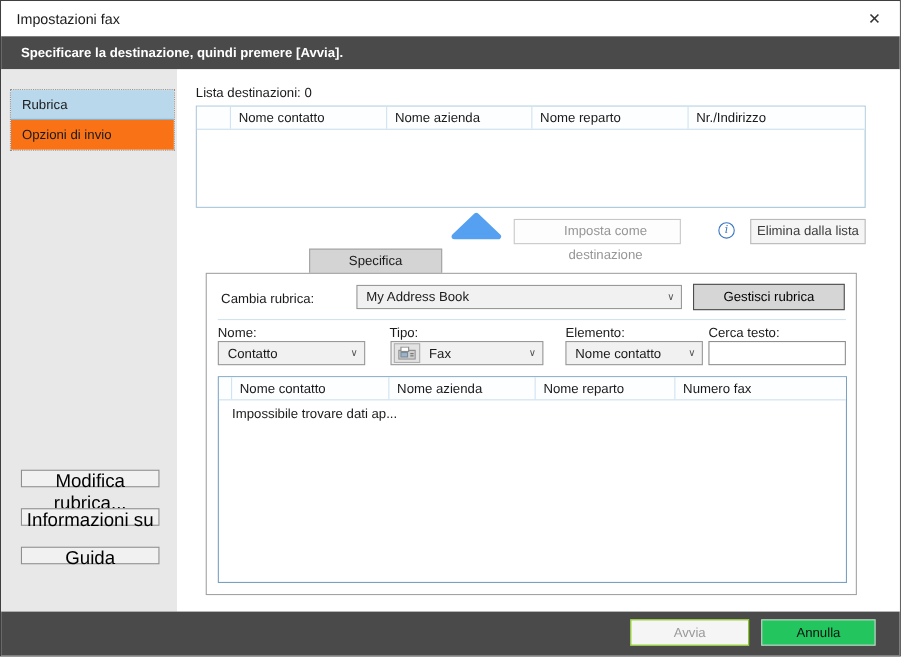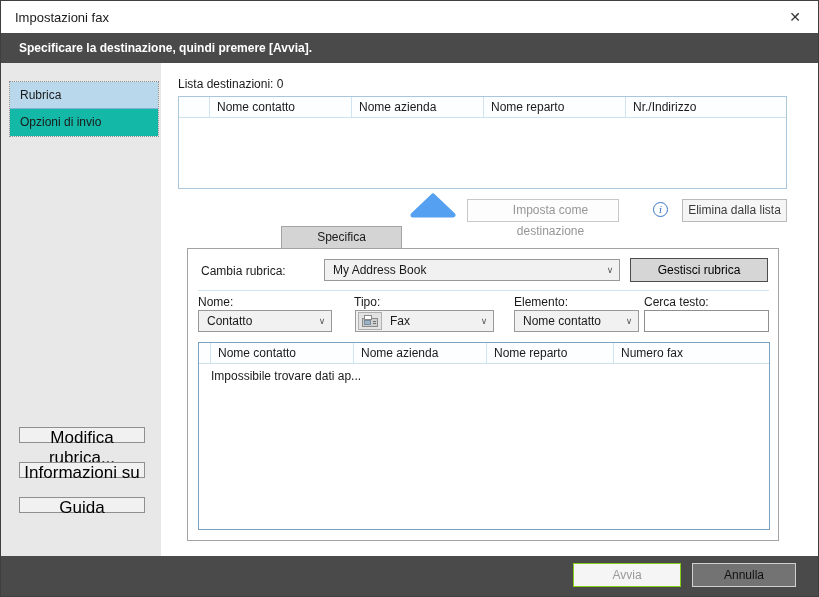--- a/index.html
+++ b/index.html
@@ -16,21 +16,21 @@
                display:flex; align-items:center; justify-content:center;
                font-size:14px; color:#333; cursor:pointer; }
 
   
   .msgbar { position:absolute; left:0; top:32px; width:100%; height:30px; background:#4a4a4a; }
   .msgbar span { position:absolute; left:18px; top:8px; color:#ffffff; font-weight:bold; font-size:12px; }
 
   
   .sidebar { position:absolute; left:0; top:62px; width:160px; height:493px; background:#e8e8e8; }
   .navlist { position:absolute; left:8px; top:18px; width:150px; border:1px dotted #8f8f8f; }
-  .navitem { height:27px; line-height:27px; padding-left:10px; background:#14b8a6; cursor:pointer; }
+  .navitem { height:27px; line-height:27px; padding-left:10px; background:#f97316; cursor:pointer; }
   .navitem.selected { background:#b9d8ec; border-bottom:1px solid #7fb2d6; }
   .side-btn { position:absolute; left:18px; width:126px; height:16px; background:#f1f1f1;
               border:1px solid #8f8f8f; font-size:17px; text-align:center; line-height:20px; cursor:pointer; }
   .side-btn.b1 { top:364px; } .side-btn.b2 { top:399px; } .side-btn.b3 { top:434px; }
 
   
   .main { position:absolute; left:160px; top:62px; width:659px; height:493px; background:#ffffff; }
 
   .list-label { position:absolute; left:17px; top:14px; }
 
@@ -209,16 +209,16 @@
           <div class="th c4">Numero fax</div>
         </div>
         <div class="empty-row">Impossibile trovare dati ap...</div>
       </div>
 
     </div>
   </div>
 
   <div class="footer">
     <button class="btn btn-avvia" style="background:#f5f5f5;border:1px solid #84cc16;color:#9a9a9a;">Avvia</button>
-    <button class="btn btn-annulla" style="background:#737373;border:1px solid #cfcfcf;color:#111;">Annulla</button>
+    <button class="btn btn-annulla" style="background:#22c55e;border:1px solid #cfcfcf;color:#111;">Annulla</button>
   </div>
 
 </div>
 
 </body></html>

